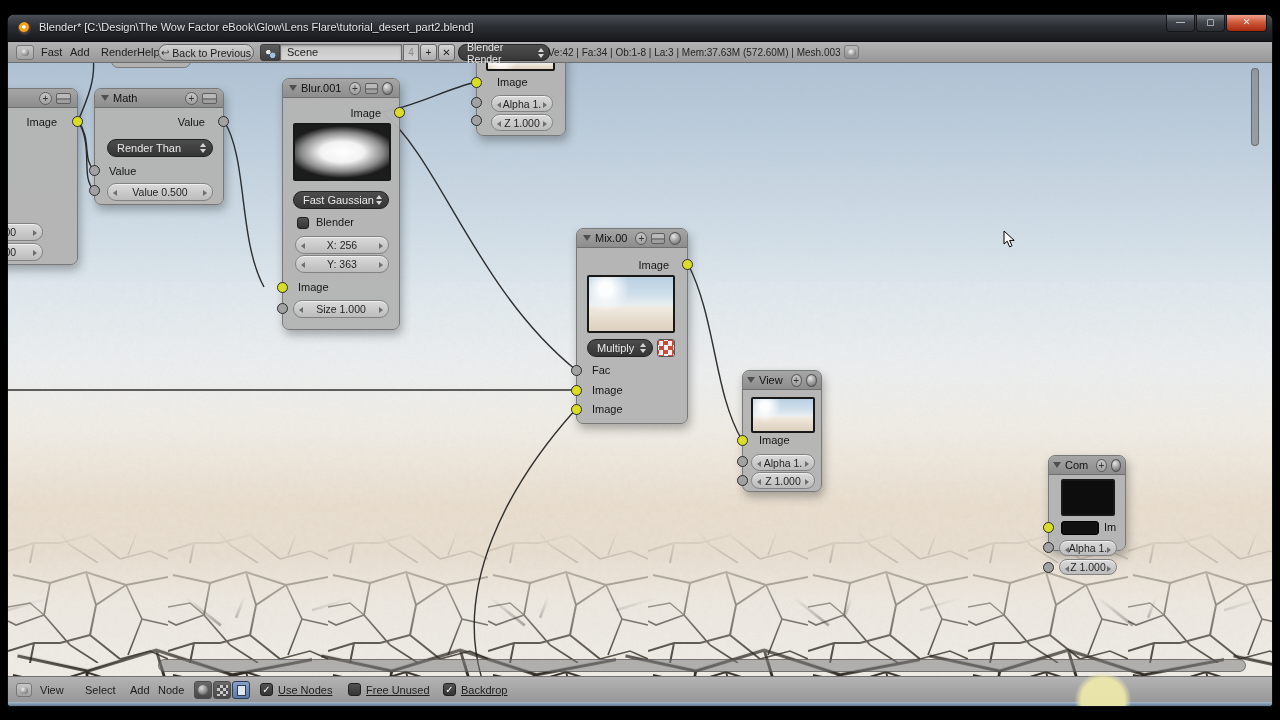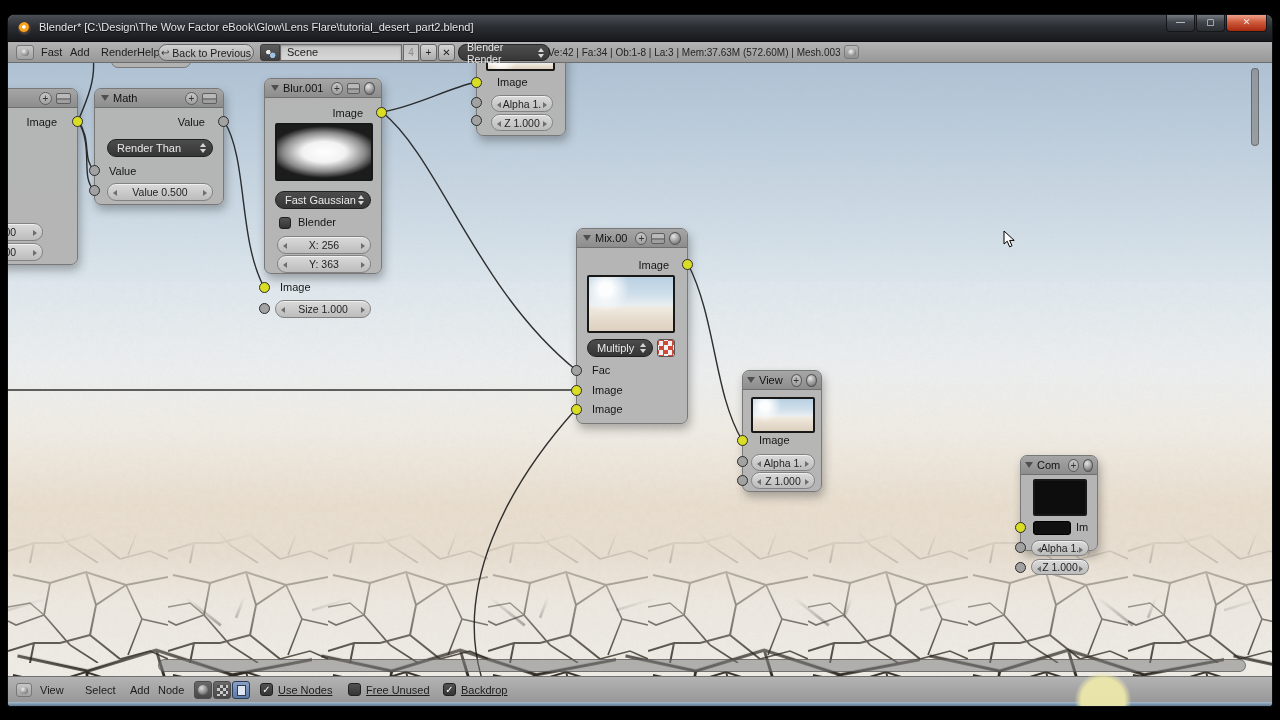--- a/index.html
+++ b/index.html
@@ -306,21 +306,21 @@
       <span class="socket sock-g" style="left:-6px;top:76px"></span>
       <span class="iolabel" style="left:14px;top:76px">Value</span>
       <span class="socket sock-g" style="left:-6px;top:96px"></span>
       <span class="nslider" style="left:12px;top:94px;width:106px">
         <span class="la"></span>
           <span>Value 0.500</span>
           <span class="ra"></span>
         </span>
     </div>
 
-    <div class="node" style="left:256px;top:15px;width:118px;height:196px">
+    <div class="node" style="left:274px;top:15px;width:118px;height:252px">
       <div class="nhead">
         <span class="tri"></span>
         <span class="ntitle">Blur.001</span>
         <span class="sp"></span>
         <span class="hico-plus">+</span>
         <span class="hico-layers"></span>
         <span class="hico-sphere"></span>
       </div>
       <span class="iolabel r" style="right:18px;top:28px">Image</span>
       <span class="socket sock-y" style="right:-6px;top:28px"></span>
@@ -426,21 +426,21 @@
           <span class="ra"></span>
         </span>
       <span class="socket sock-g" style="left:-6px;top:104px"></span>
       <span class="nslider" style="left:8px;top:101px;width:64px;height:17px">
         <span class="la"></span>
           <span>Z 1.000</span>
           <span class="ra"></span>
         </span>
     </div>
 
-    <div class="node" style="left:1012px;top:392px;width:78px;height:96px">
+    <div class="node" style="left:1040px;top:392px;width:78px;height:96px">
       <div class="nhead" style="padding:0 4px">
         <span class="tri"></span>
         <span class="ntitle">Com</span>
         <span class="sp"></span>
         <span class="hico-plus">+</span>
         <span class="hico-sphere"></span>
       </div>
       <div class="preview" style="left:12px;top:23px;width:54px;height:37px"></div>
       <span class="socket sock-y" style="left:-6px;top:66px"></span>
       <span class="black-field" style="left:12px;top:65px;width:38px;height:14px"></span>

